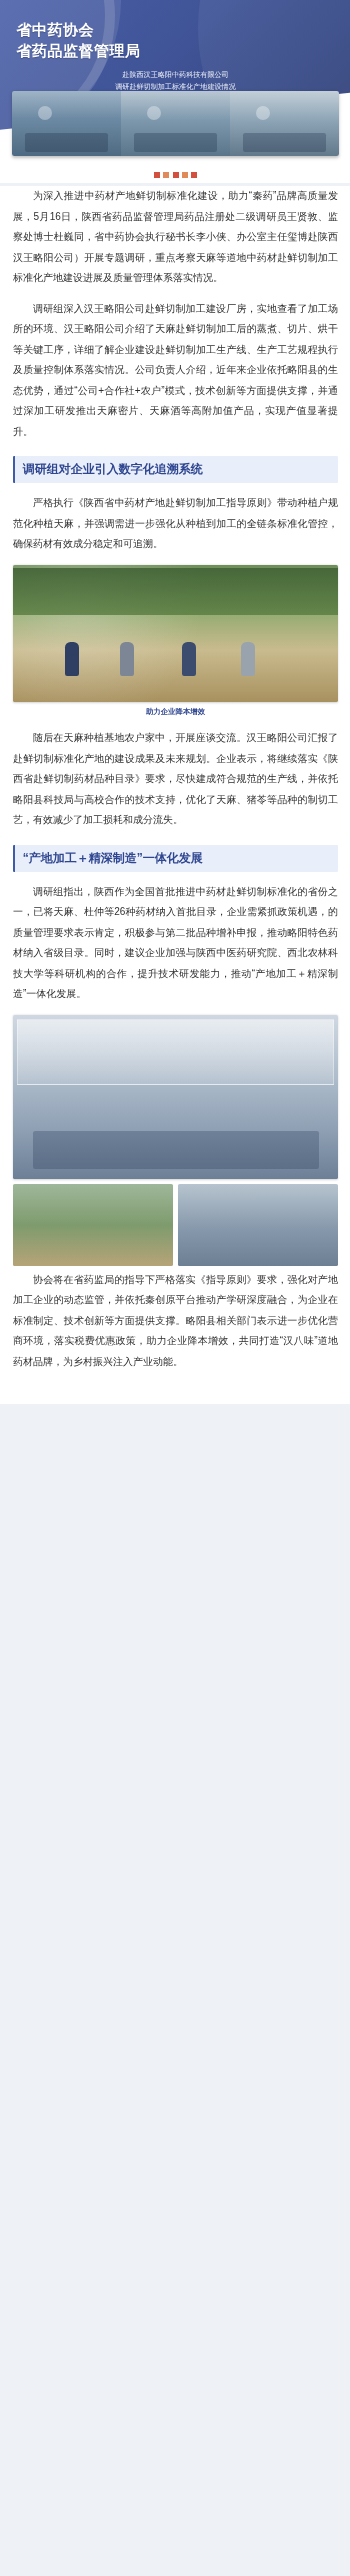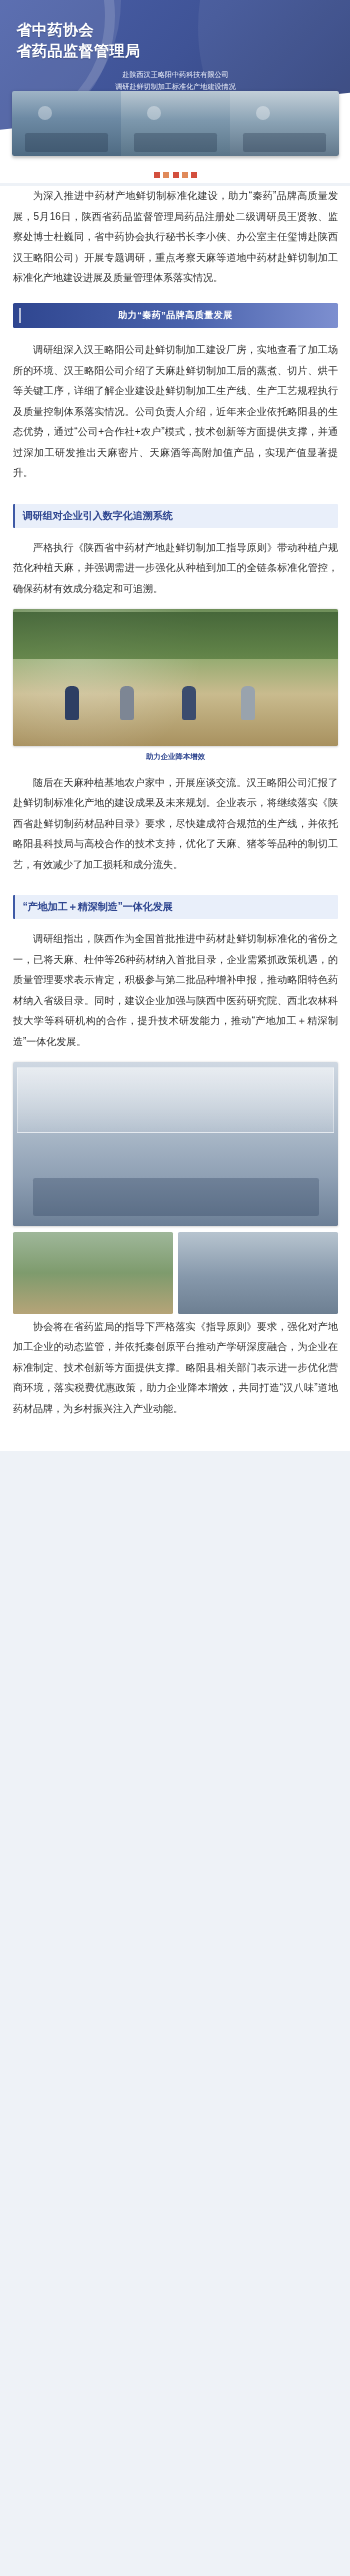--- a/index.html
+++ b/index.html
@@ -166,26 +166,26 @@
     content: "";
     position: absolute;
     left: 5.5px; top: 5px;
     width: 2.2px; height: 15.3px;
     background: rgba(255,255,255,0.65);
   }
 
   
   .subhead {
     display: block;
-    margin: 20px 0 10px 0;
+    margin: 14px 0 10px 0;
     padding: 5px 7.7px;
     background: #e9effa;
     border-left: 2.7px solid #3f5aa6;
     color: #2f4690;
-    font-size: 10px;
+    font-size: 12px;
     font-weight: bold;
     border-radius: 1.1px;
   }
 
   
   .photo-block {
     margin: 2.2px 0 5.5px 0;
     width: 100%;
     border-radius: 1.6px;
     overflow: hidden;
@@ -276,21 +276,20 @@
     <span></span>
     <span></span>
     <span></span>
     <span></span>
   </div>
 
   <div class="content">
 
     <p class="para first">为深入推进中药材产地鲜切制标准化建设，助力“秦药”品牌高质量发展，5月16日，陕西省药品监督管理局药品注册处二级调研员王贤敦、监察处博士杜巍同，省中药协会执行秘书长李小侠、办公室主任玺博赴陕西汉王略阳公司）开展专题调研，重点考察天麻等道地中药材赴鲜切制加工标准化产地建设进展及质量管理体系落实情况。</p>
 
-    <div class="ribbon">助力“秦药”品牌高质量发展</div>
 
     <p class="para">调研组深入汉王略阳公司赴鲜切制加工建设厂房，实地查看了加工场所的环境、汉王略阳公司介绍了天麻赴鲜切制加工后的蒸煮、切片、烘干等关键工序，详细了解企业建设赴鲜切制加工生产线、生产工艺规程执行及质量控制体系落实情况。公司负责人介绍，近年来企业依托略阳县的生态优势，通过“公司+合作社+农户”模式，技术创新等方面提供支撑，并通过深加工研发推出天麻密片、天麻酒等高附加值产品，实现产值显著提升。</p>
 
     <div class="subhead">调研组对企业引入数字化追溯系统</div>
 
     <p class="para">严格执行《陕西省中药材产地赴鲜切制加工指导原则》带动种植户规范化种植天麻，并强调需进一步强化从种植到加工的全链条标准化管控，确保药材有效成分稳定和可追溯。</p>
 
     <div class="photo-block">
       <div class="photo-field">
         <div class="tree"></div>

